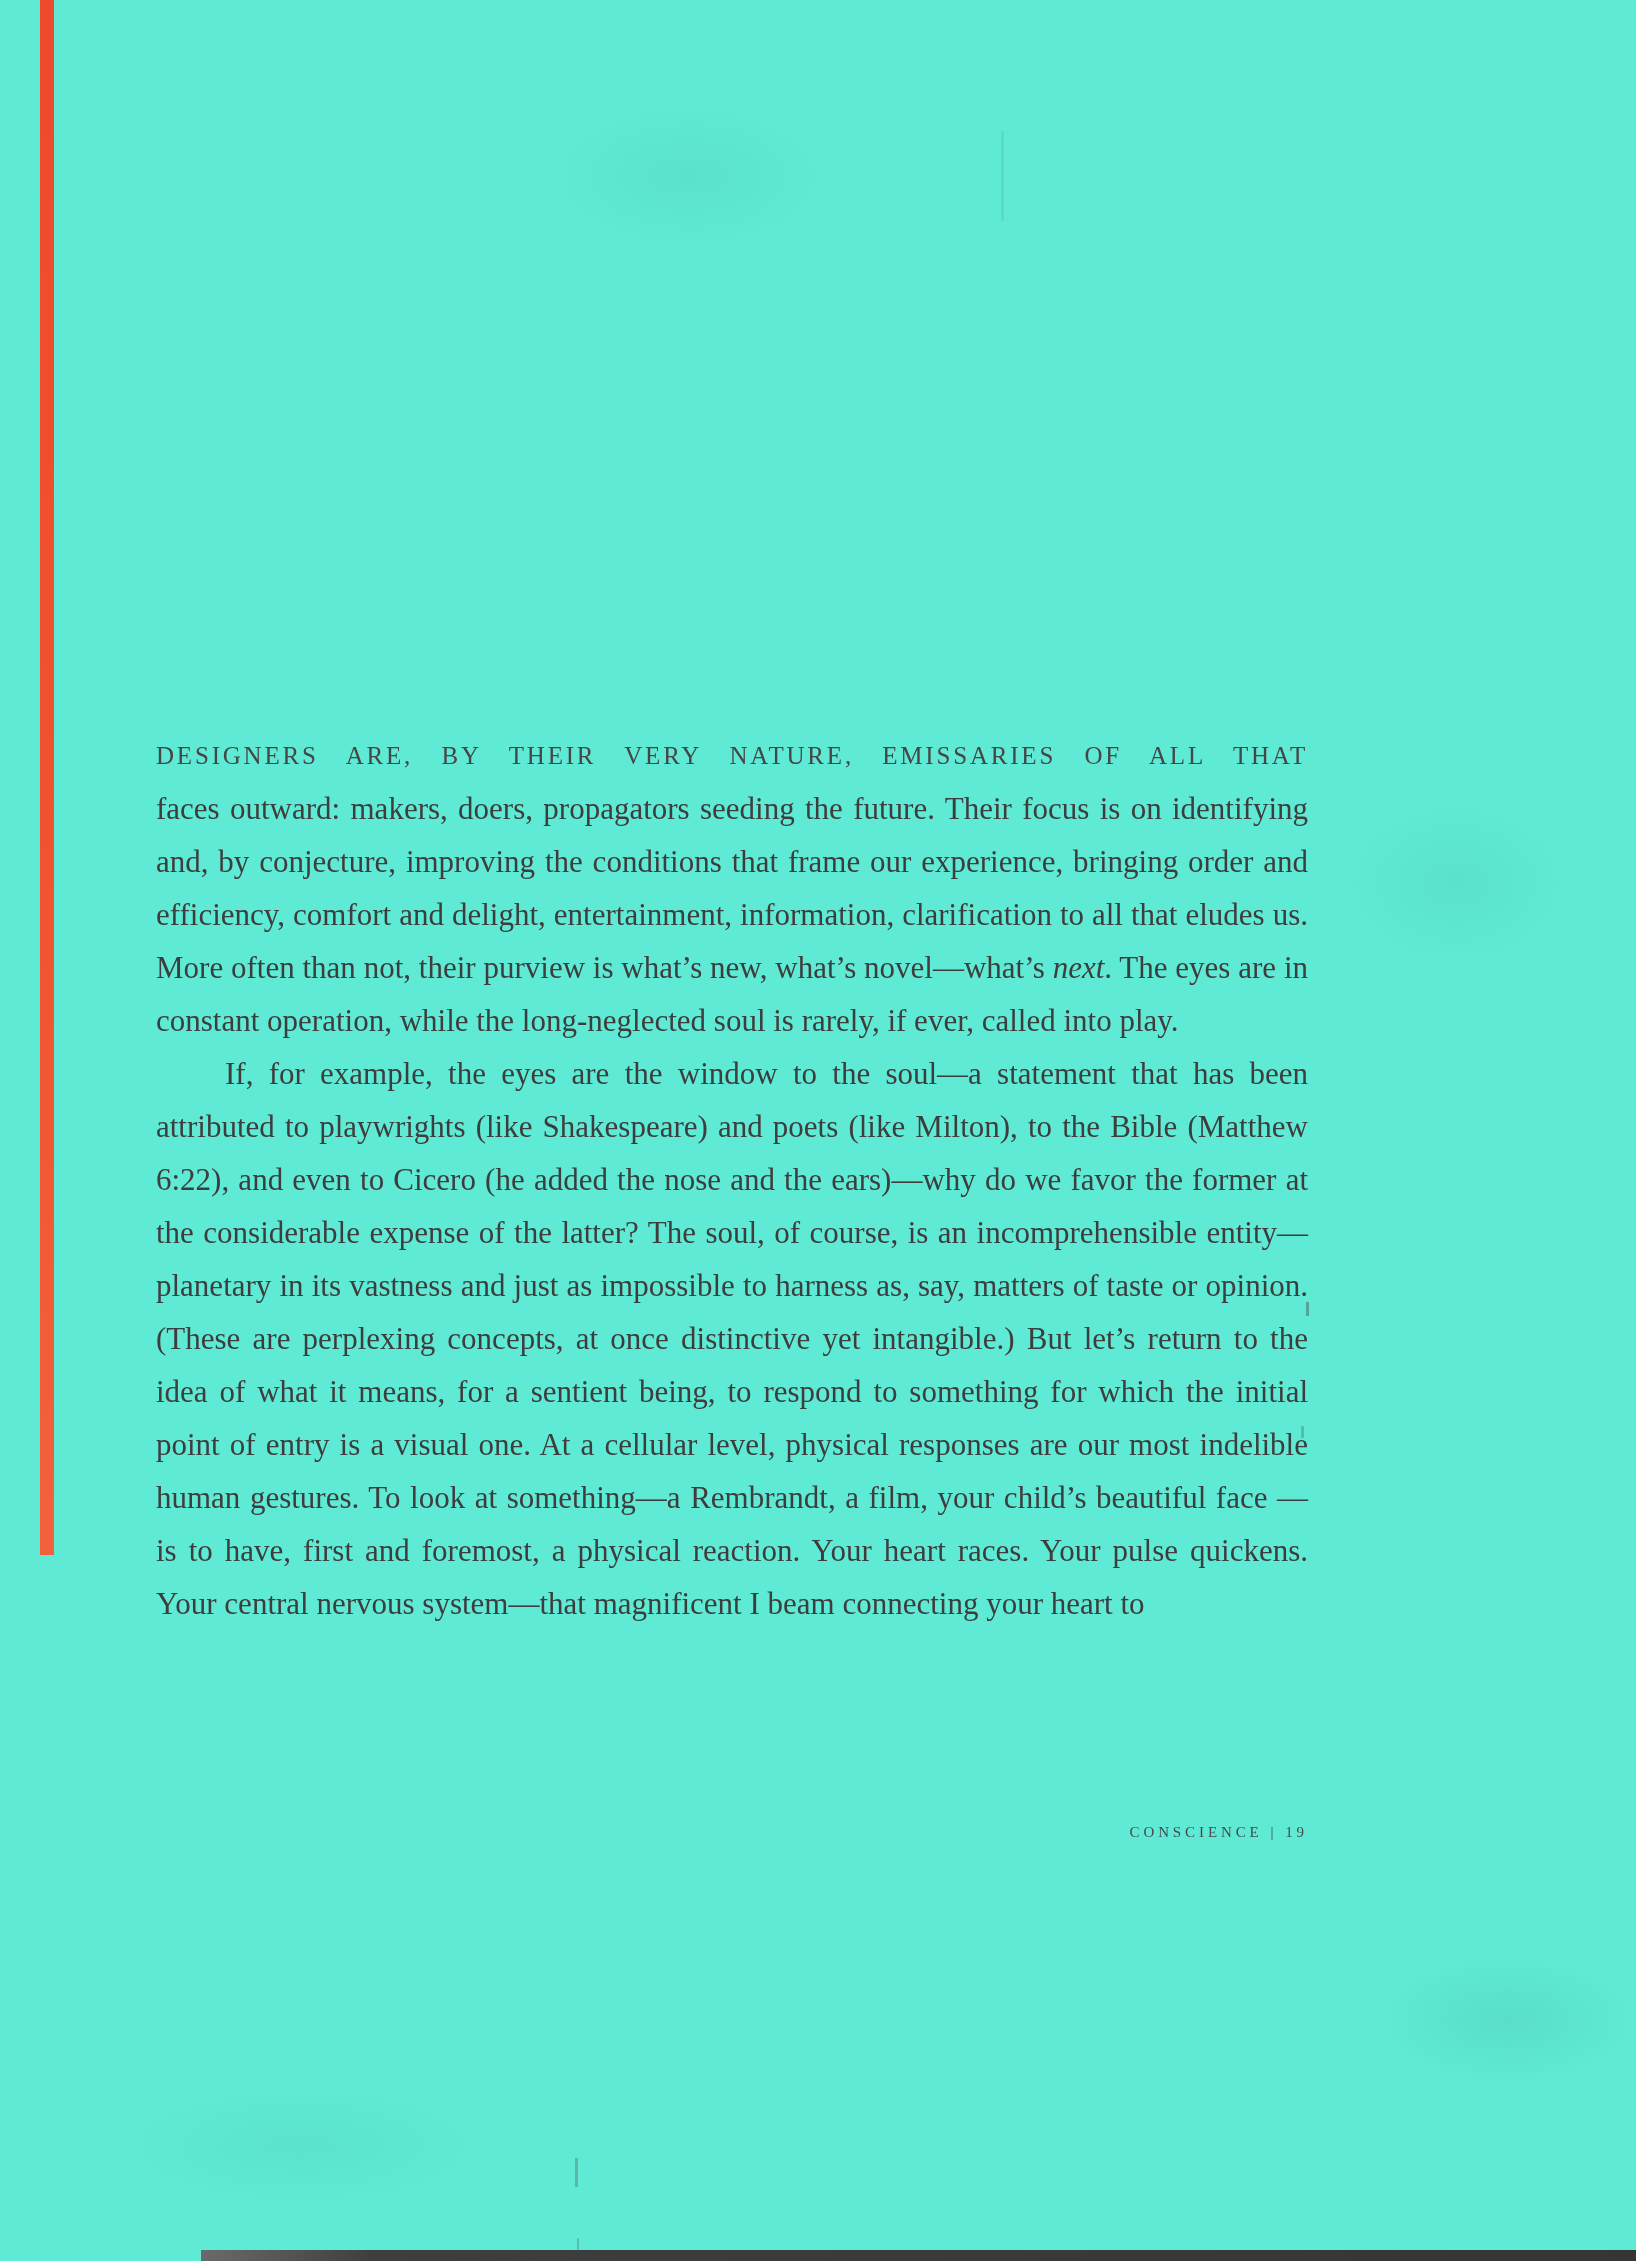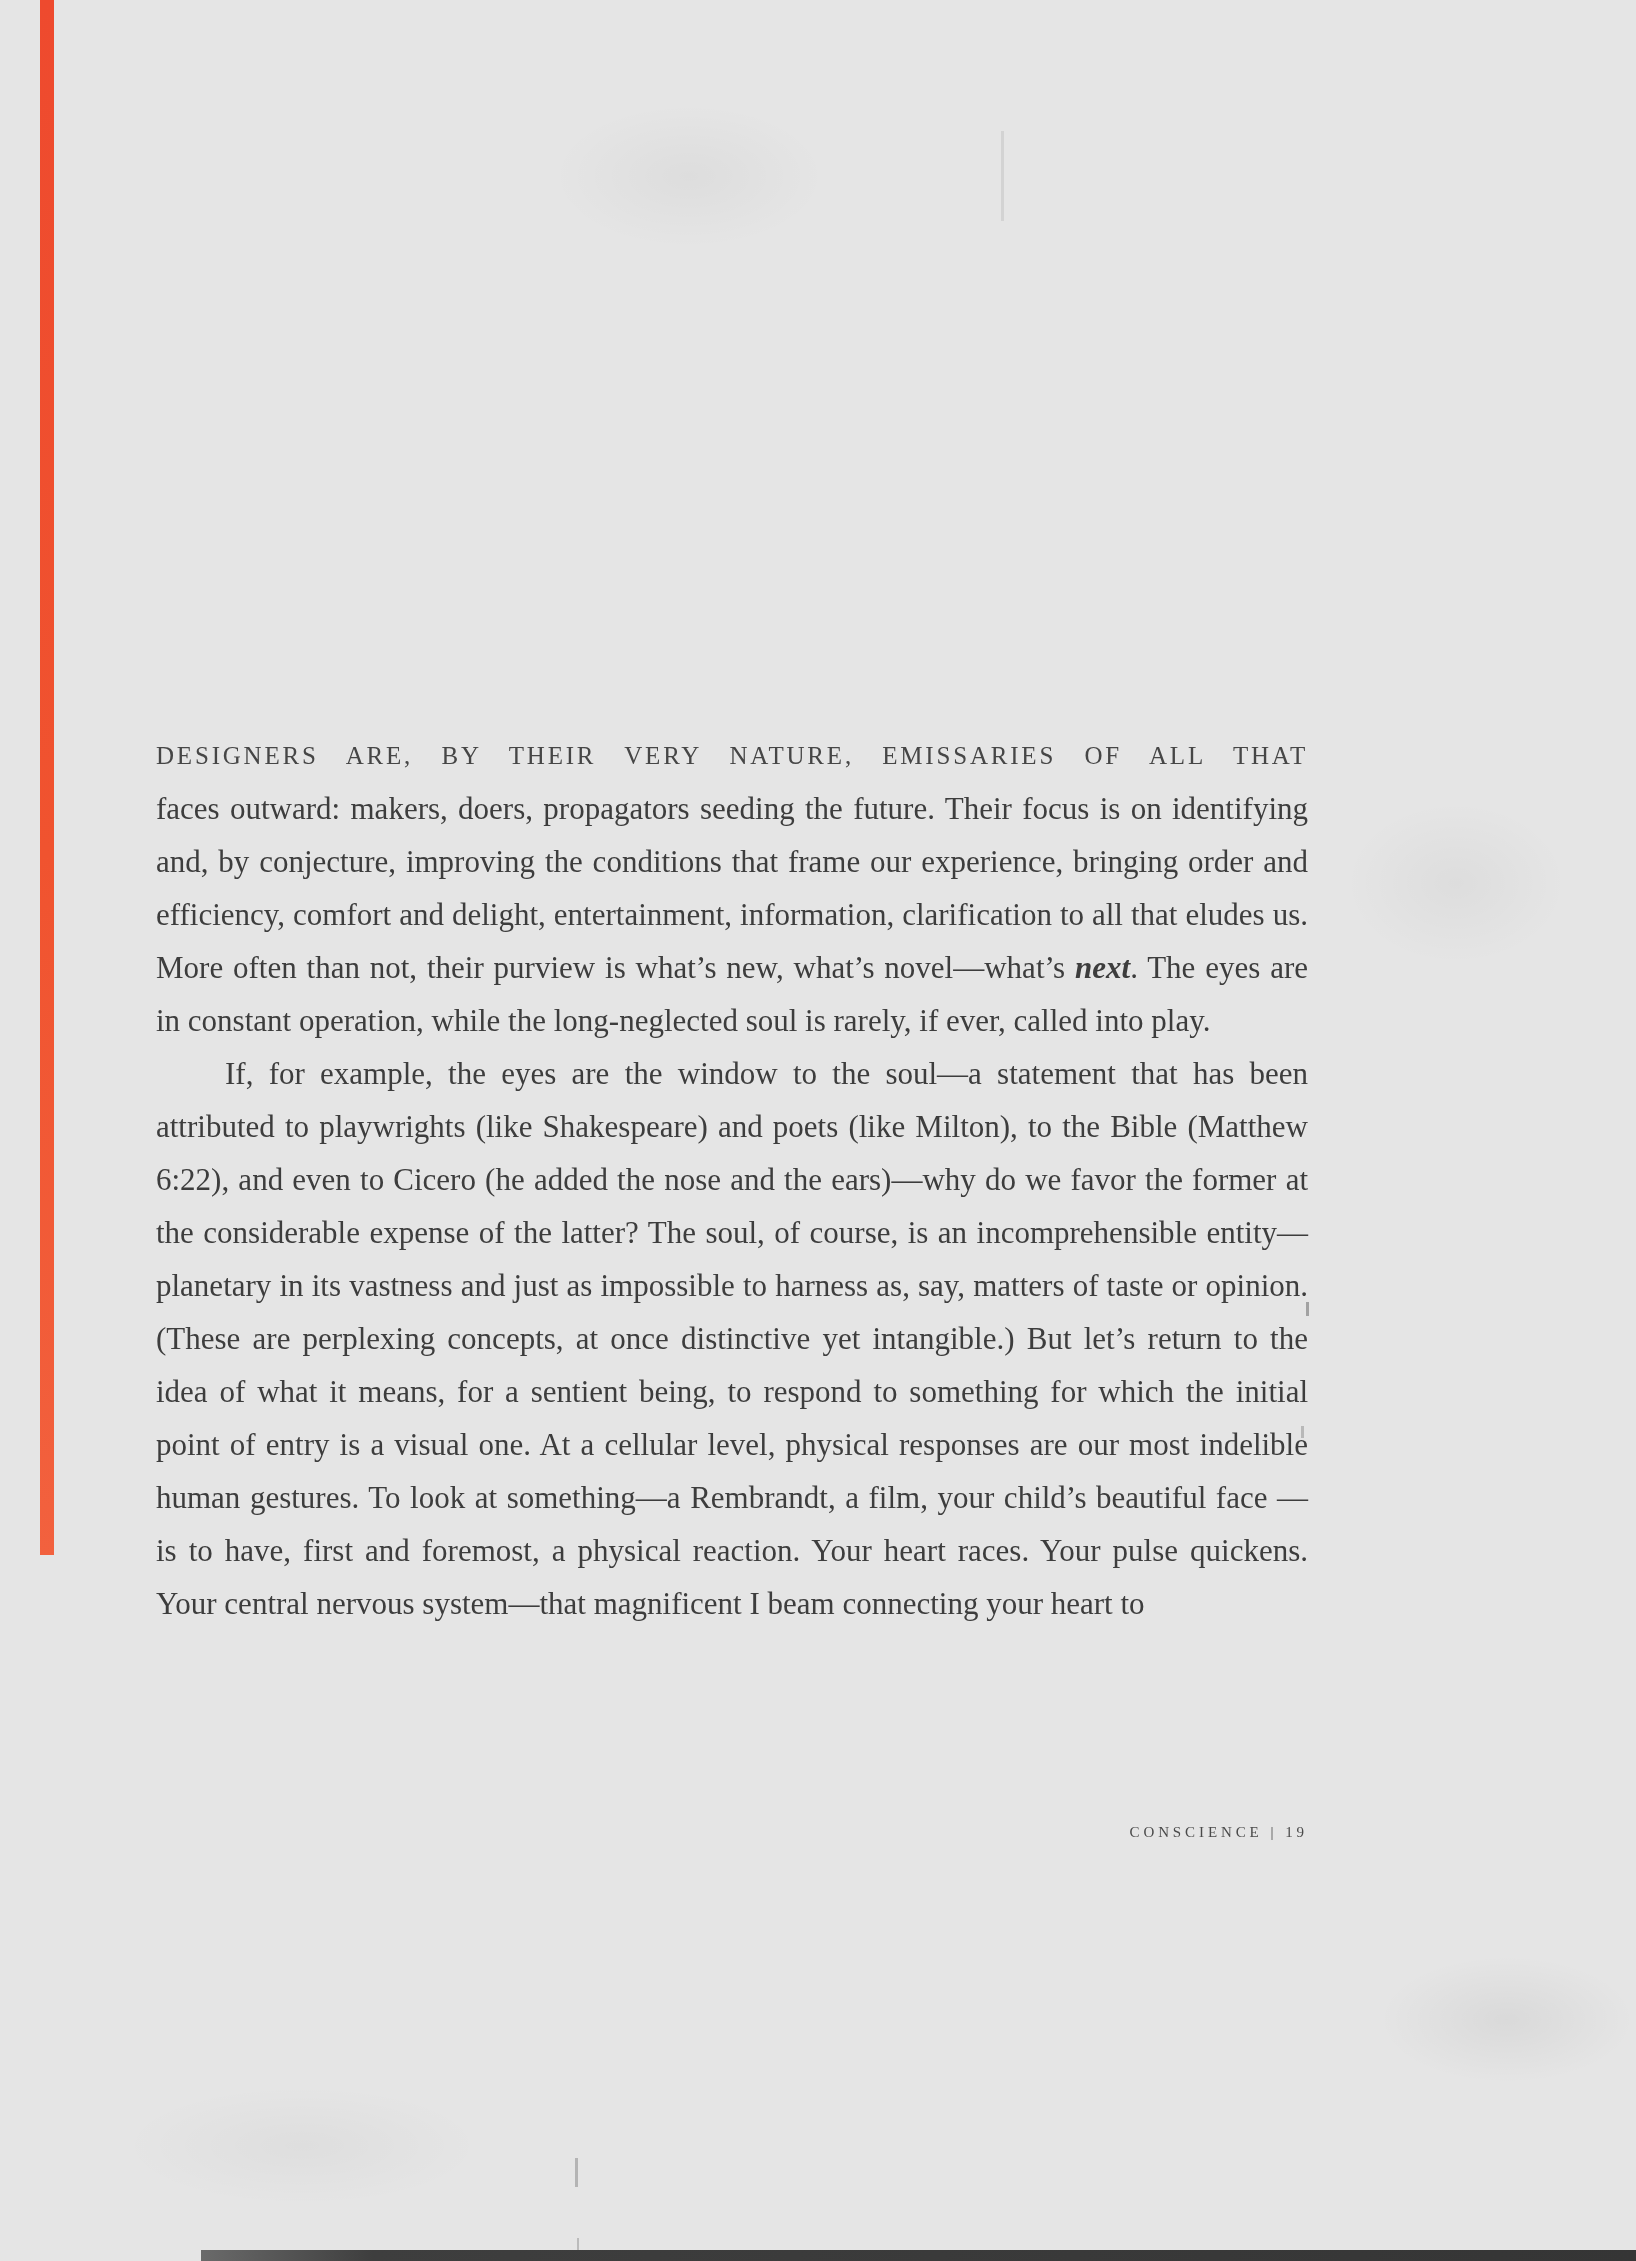--- a/index.html
+++ b/index.html
@@ -4,21 +4,21 @@
 <style>
   html, body {
     margin: 0;
     padding: 0;
     background: #ffffff;
   }
   .scan-page {
     position: relative;
     width: 1637px;
     height: 2261px;
-    background: #e5e5e5;
+    background: #5eead4;
     overflow: hidden;
     font-family: "Liberation Serif", "DejaVu Serif", serif;
   }
 
   
   .red-stripe {
     position: absolute;
     left: 40px;
     top: 0;
     width: 13.8px;
@@ -73,21 +73,20 @@
     white-space: nowrap;
   }
   .para {
     margin: 0;
   }
   .indent {
     text-indent: 69px;
   }
   .ital {
     font-style: italic;
-    font-weight: bold;
   }
 
   
   .running-footer {
     position: absolute;
     left: 156px;
     top: 1824px;
     width: 1152px;
     text-align: right;
     font-size: 15px;

